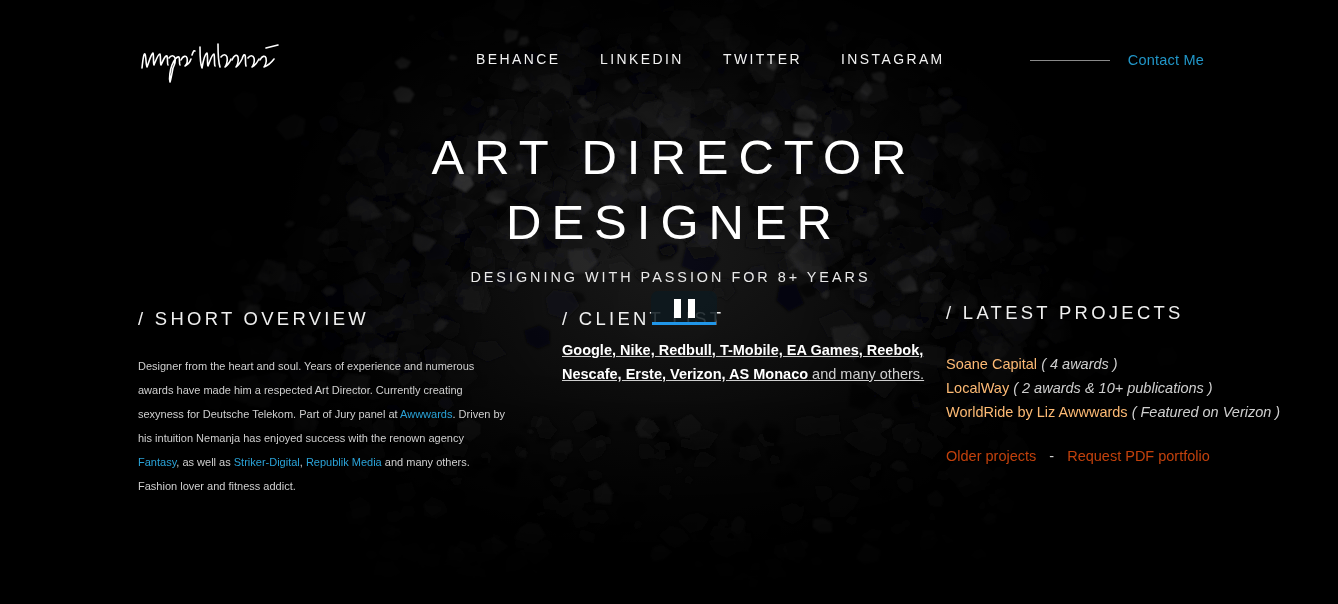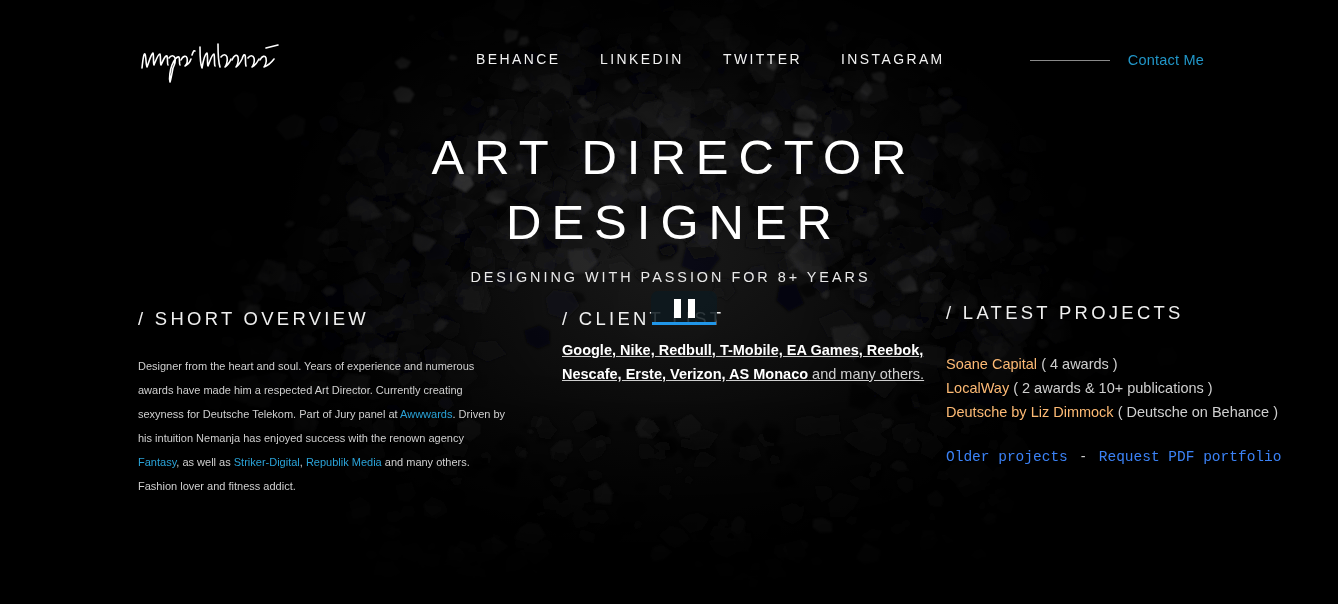--- a/index.html
+++ b/index.html
@@ -115,24 +115,24 @@
   .body-text a { color:#2aa3d8; text-decoration:none; }
   .body-text .dim { color:#cfcfcf; }
 
   .clients-intro { margin-top:25px; font-size:14.5px; line-height:24px; color:#cfcfcf; }
   .clients-list { margin-top:8px; font-size:14.5px; line-height:24px; color:#cfcfcf;text-decoration:underline; }
   .clients-list b { color:#ffffff; font-weight:700; }
 
   .projects { margin-top:28px; }
   .project-row { font-size:14.5px; line-height:24px; color:#cfcfcf; white-space:nowrap; }
   .project-row a { color:#fdba74; text-decoration:none; }
-  .project-row .meta { color:#cfcfcf; }
+  .project-row .meta { color:#cfcfcf;font-style:italic; }
 
   .footer-links { margin-top:24px; font-size:14.5px; color:#cfcfcf; white-space:nowrap; }
-  .footer-links a { color:#3b82f6; text-decoration:none;font-family:Liberation Mono, monospace; }
+  .footer-links a { color:#c2410c; text-decoration:none; }
   .footer-links .sep { margin:0 9px; color:#cfcfcf; }
 </style>
 </head>
 <body>
 
 <div id="bg">
   <svg viewBox="0 0 1338 604" preserveAspectRatio="none" aria-hidden="true">
     <defs>
       <radialGradient id="domeGlow" cx="50%" cy="42%" r="52%">
         <stop offset="0%" stop-color="#1b1b1b"></stop>
@@ -1752,22 +1752,22 @@
       <div class="projects">
         <div class="project-row">
           <a href="#">Soane Capital</a>
           <span class="meta">( 4 awards )</span>
         </div>
         <div class="project-row">
           <a href="#">LocalWay</a>
           <span class="meta">( 2 awards &amp; 10+ publications )</span>
         </div>
         <div class="project-row">
-          <a href="#">Deutsche by Liz Dimmock</a>
-          <span class="meta">( Deutsche on Behance )</span>
+          <a href="#">WorldRide by Liz Awwwards</a>
+          <span class="meta">( Featured on Verizon )</span>
         </div>
       </div>
       <div class="footer-links">
         <a href="#">Older projects</a>
         <span class="sep">-</span>
         <a href="#">Request PDF portfolio</a>
       </div>
     </div>
 
   </div>

